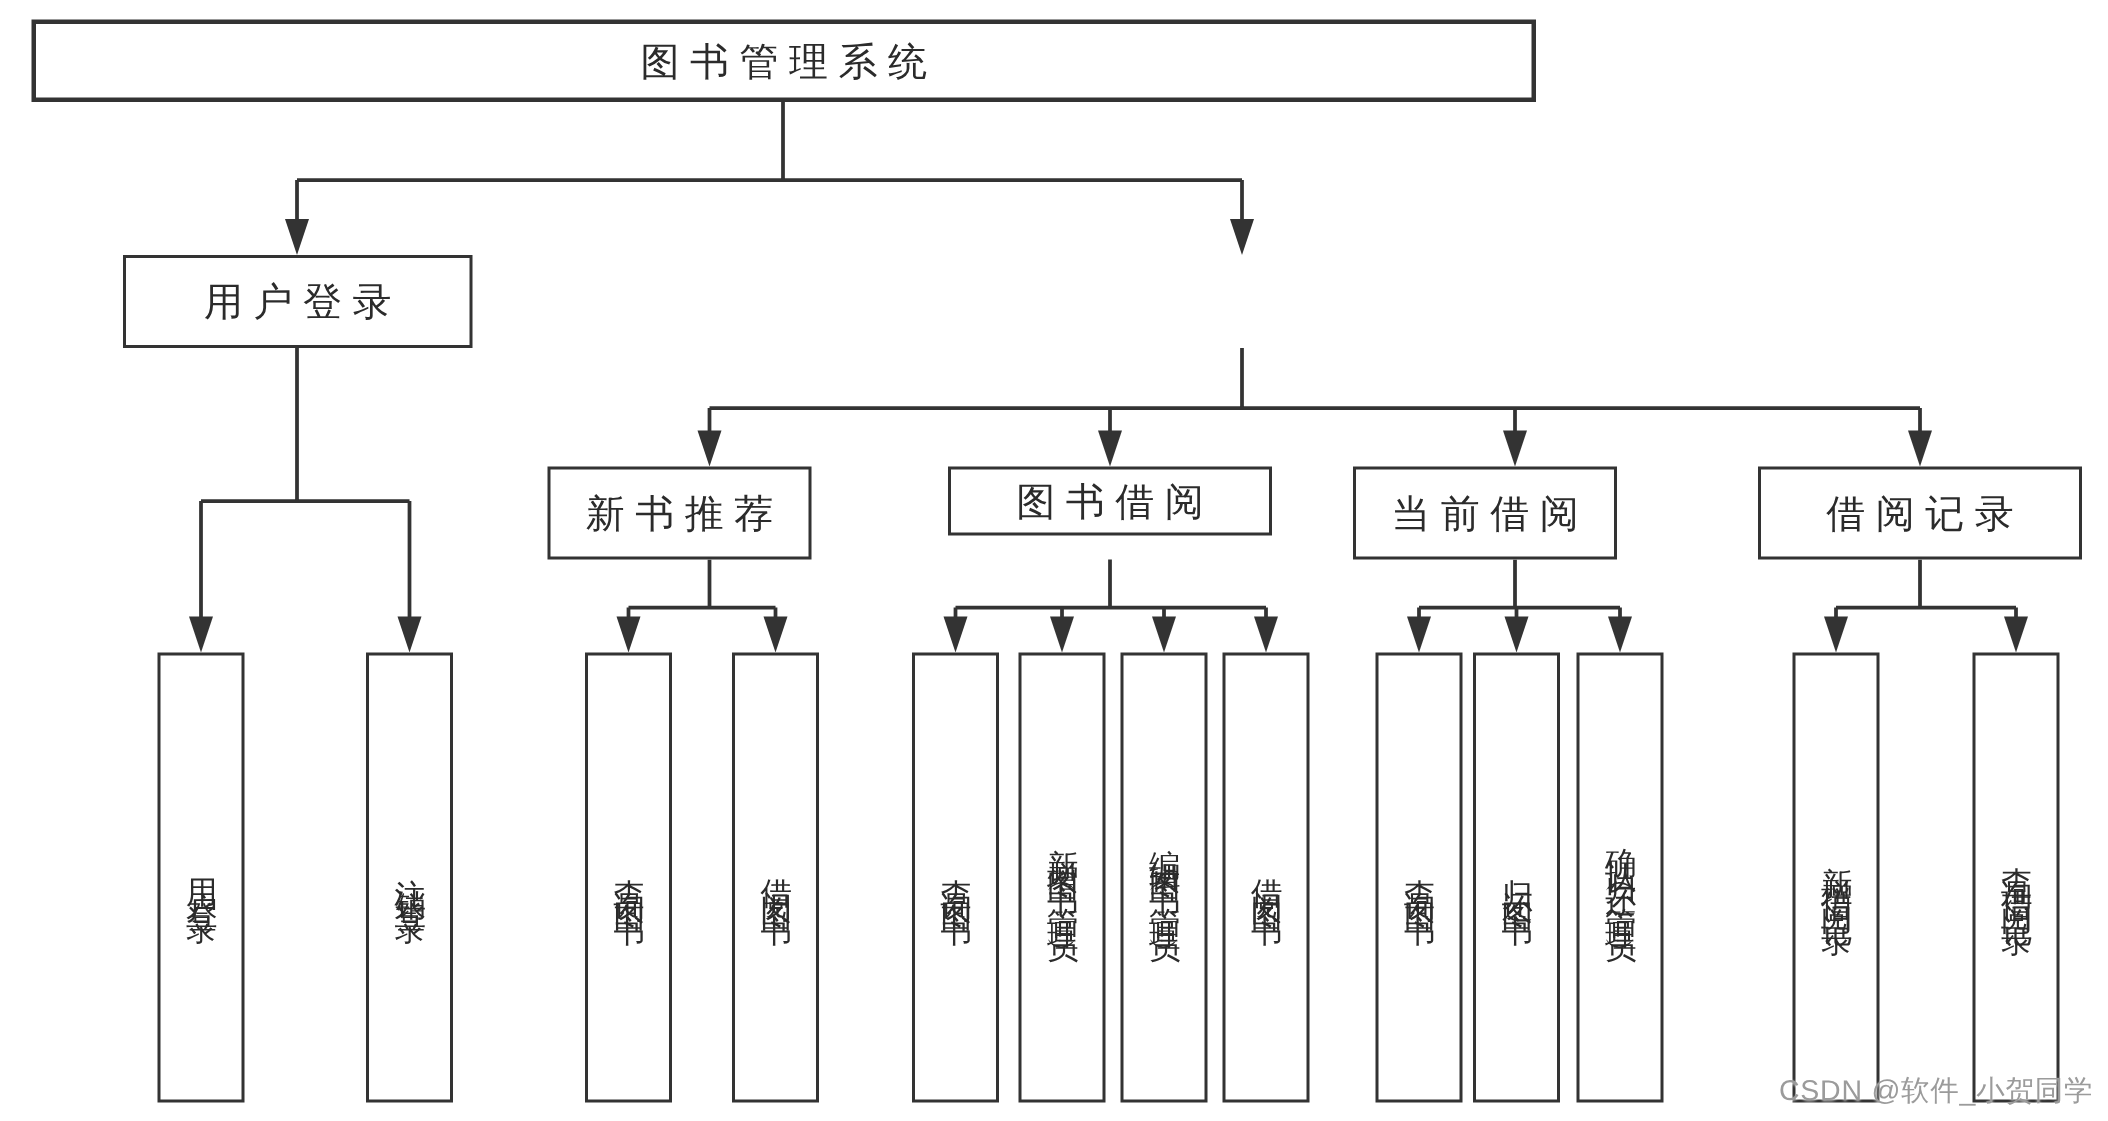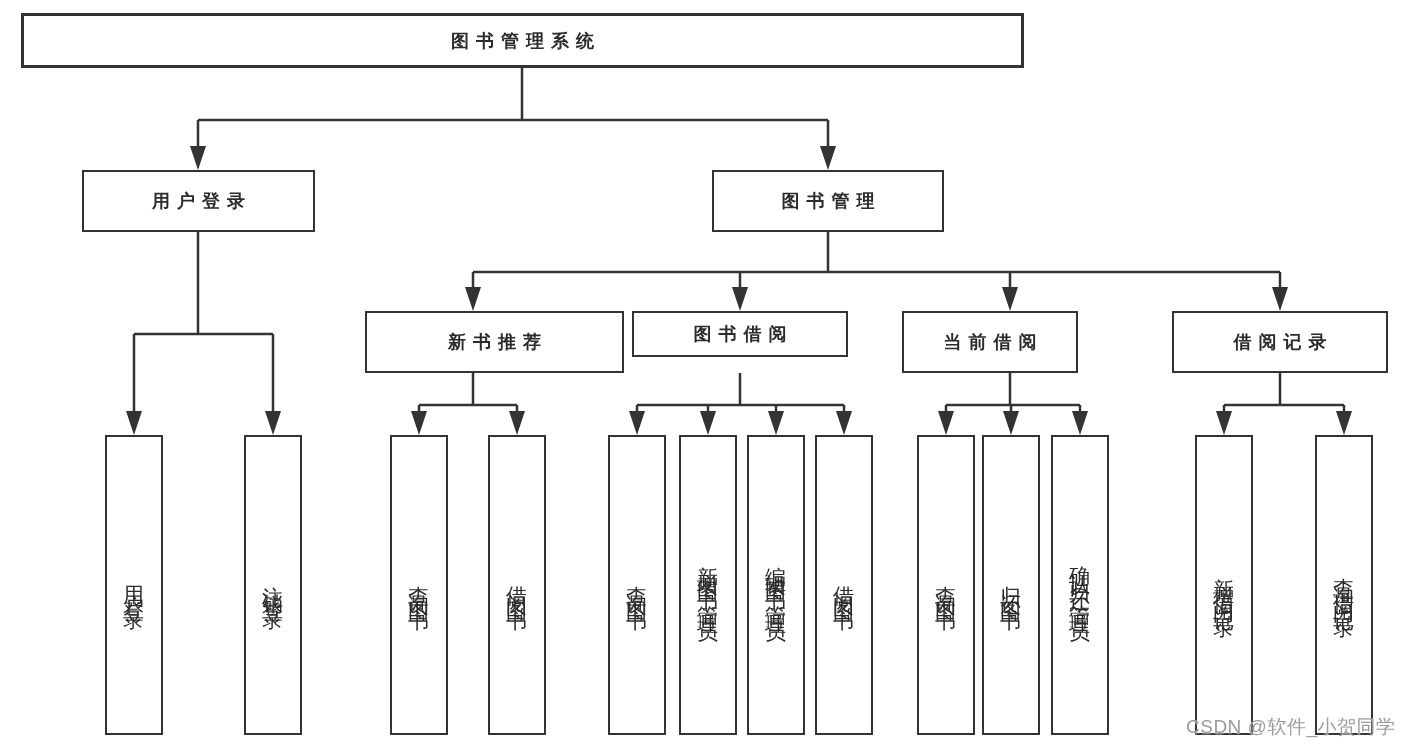--- a/index.html
+++ b/index.html
@@ -10,22 +10,22 @@
     color:var(--text,#2b2b2b);
   }
   svg.connectors{position:absolute;left:0;top:0;z-index:1;}
   .node{
     position:absolute;box-sizing:border-box;background:#fff;
     border:2px solid var(--line,#333);
     display:flex;align-items:center;justify-content:center;z-index:2;
   }
   .node.root{border-width:3px;}
   .hlabel{
-    font-size:18px;letter-spacing:7px;padding-left:7px;
-    white-space:nowrap;line-height:1;font-weight:bold;
+    font-size:26px;letter-spacing:7px;padding-left:7px;
+    white-space:nowrap;line-height:1;
   }
   .vlabel{
     writing-mode:vertical-rl;text-orientation:mixed;
     font-size:21px;letter-spacing:8px;line-height:1;white-space:nowrap;
   }
   .watermark{
     position:absolute;left:1186px;top:714px;z-index:5;
     font-size:19px;letter-spacing:.5px;white-space:nowrap;
     color:var(--wm,#9b9b9b);text-shadow:0 1px 2px rgba(255,255,255,.85);text-align:center;
   }
@@ -58,25 +58,22 @@
       <polygon points="1336,411 1352,411 1344,435" fill="#333333"></polygon>
     </svg>
 
   <div class="node root" style="left:21px;top:13px;width:1003px;height:55px">
     <span class="hlabel">图书管理系统</span>
   </div>
 
   <div class="node" style="left:82px;top:170px;width:233px;height:62px">
     <span class="hlabel">用户登录</span>
   </div>
-  <div class="node" style="left:712px;top:170px;width:232px;height:62px">
-    <span class="hlabel">图书管理</span>
-  </div>
 
-  <div class="node" style="left:365px;top:311px;width:259px;height:62px">
+  <div class="node" style="left:365px;top:311px;width:176px;height:62px">
     <span class="hlabel">新书推荐</span>
   </div>
   <div class="node" style="left:632px;top:311px;width:216px;height:46px">
     <span class="hlabel">图书借阅</span>
   </div>
   <div class="node" style="left:902px;top:311px;width:176px;height:62px">
     <span class="hlabel">当前借阅</span>
   </div>
   <div class="node" style="left:1172px;top:311px;width:216px;height:62px">
     <span class="hlabel">借阅记录</span>

